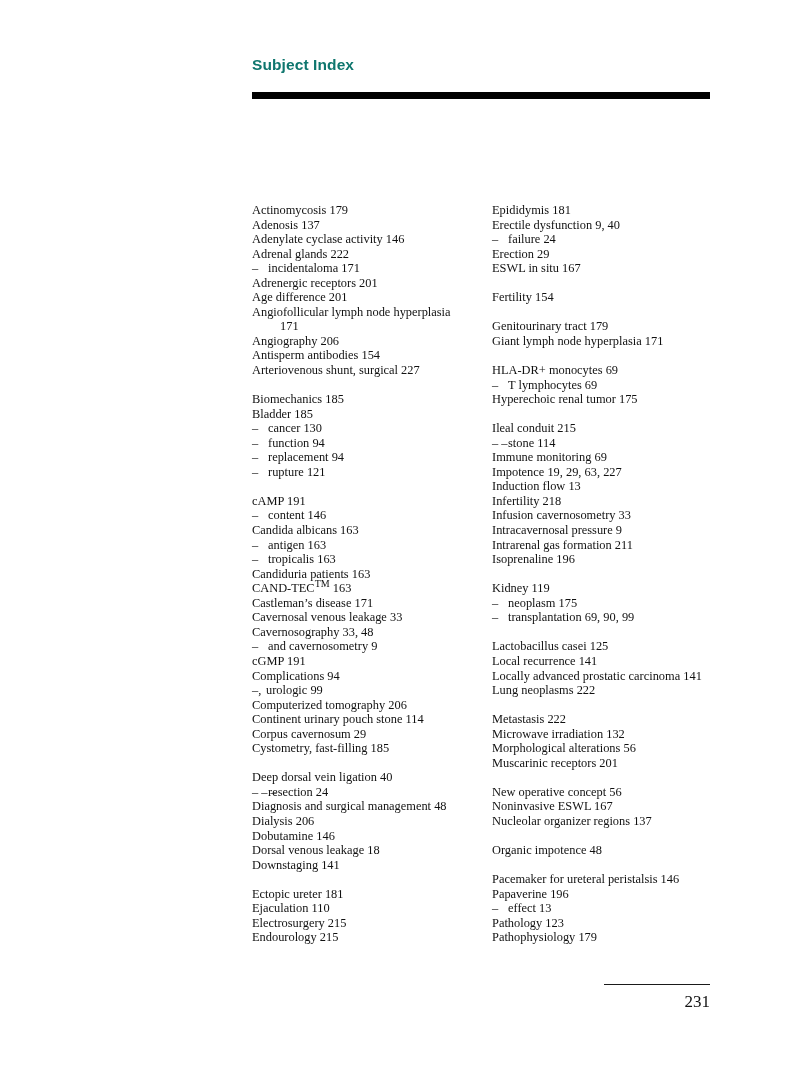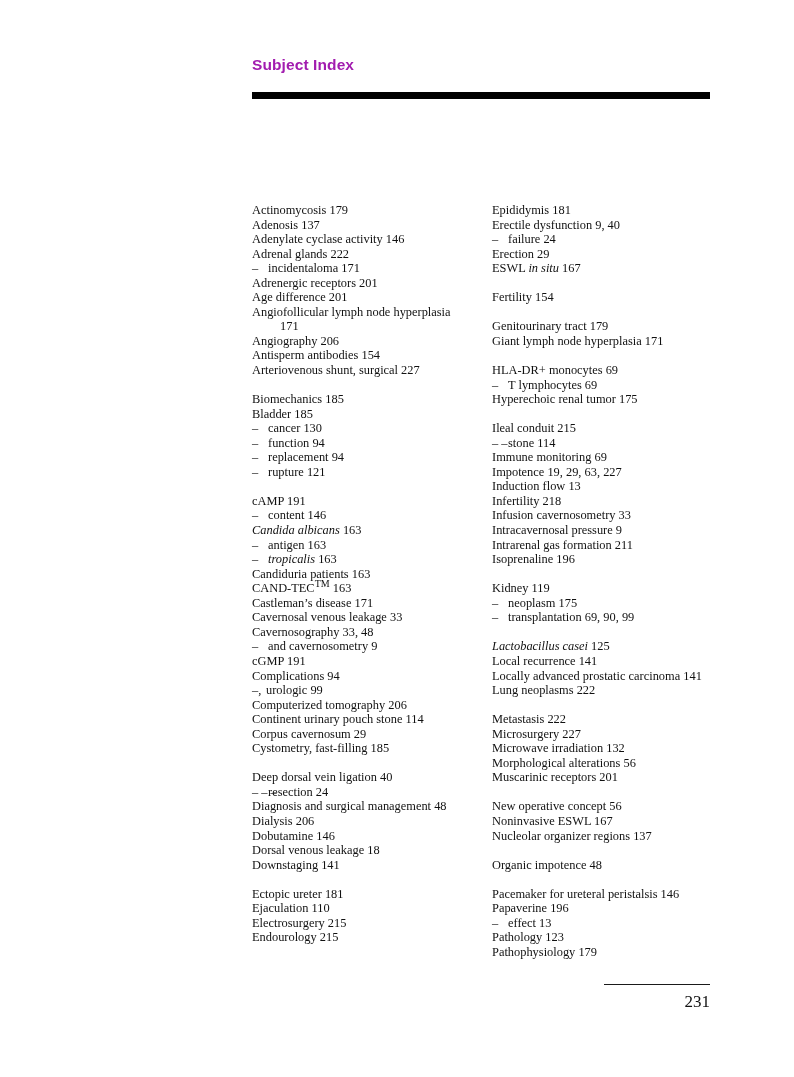--- a/index.html
+++ b/index.html
@@ -26,21 +26,21 @@
 
   
   .page-title {
     position: absolute;
     left: 252px;
     top: 56px;
     font-family: "Liberation Sans", "DejaVu Sans", sans-serif;
     font-weight: bold;
     font-size: 15.5px;
     letter-spacing: 0.1px;
-    color: #a21caf;
+    color: #0f766e;
     white-space: nowrap;
   }
   .title-rule {
     position: absolute;
     left: 252px;
     top: 92px;
     width: 458px;
     height: 7px;
     background: #000;
   }
@@ -87,21 +87,21 @@
   }
   .entry.sub3 .dash {
     display: inline-block;
     width: 16px;
   }
   .entry.subc .dash {
     display: inline-block;
     width: 14px;
   }
 
-  .it { font-style: italic; }
+  .it { }
 
   .tm {
     font-size: 10px;
     vertical-align: super;
     line-height: 0;
   }
 
   .gap { height: 14.55px; }
 
   
@@ -215,21 +215,20 @@
         <div class="entry">Kidney 119</div>
         <div class="entry sub"><span class="dash">–</span><span>neoplasm 175</span></div>
         <div class="entry sub"><span class="dash">–</span><span>transplantation 69, 90, 99</span></div>
         <div class="gap"></div>
         <div class="entry"><span class="it">Lactobacillus casei</span><span> 125</span></div>
         <div class="entry">Local recurrence 141</div>
         <div class="entry">Locally advanced prostatic carcinoma 141</div>
         <div class="entry">Lung neoplasms 222</div>
         <div class="gap"></div>
         <div class="entry">Metastasis 222</div>
-        <div class="entry">Microsurgery 227</div>
         <div class="entry">Microwave irradiation 132</div>
         <div class="entry">Morphological alterations 56</div>
         <div class="entry">Muscarinic receptors 201</div>
         <div class="gap"></div>
         <div class="entry">New operative concept 56</div>
         <div class="entry">Noninvasive ESWL 167</div>
         <div class="entry">Nucleolar organizer regions 137</div>
         <div class="gap"></div>
         <div class="entry">Organic impotence 48</div>
         <div class="gap"></div>

